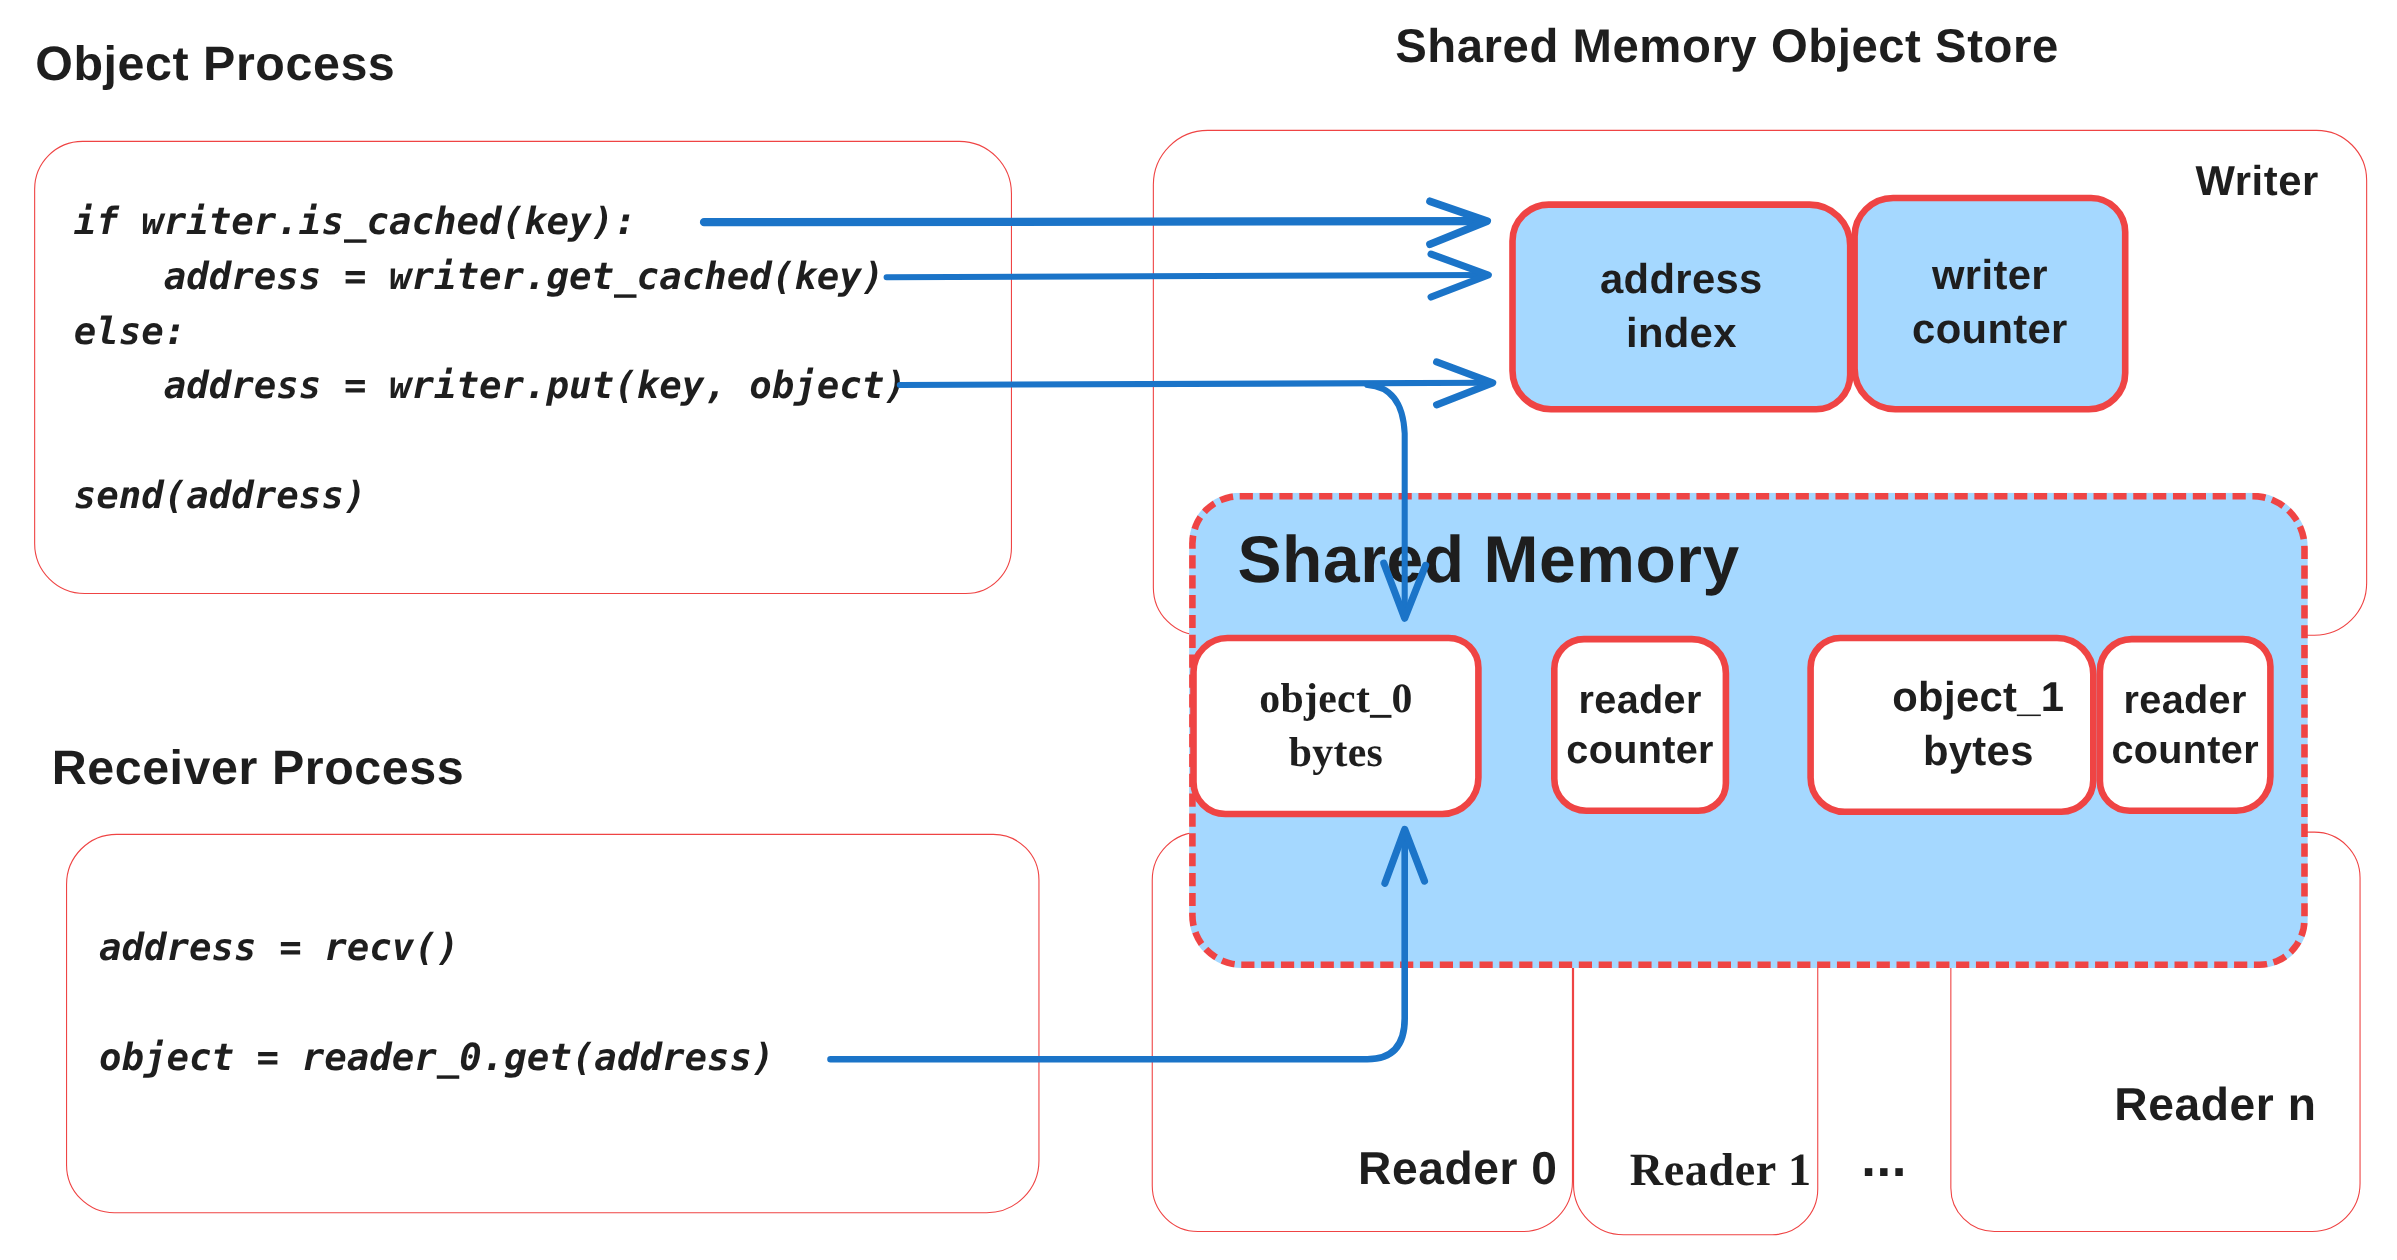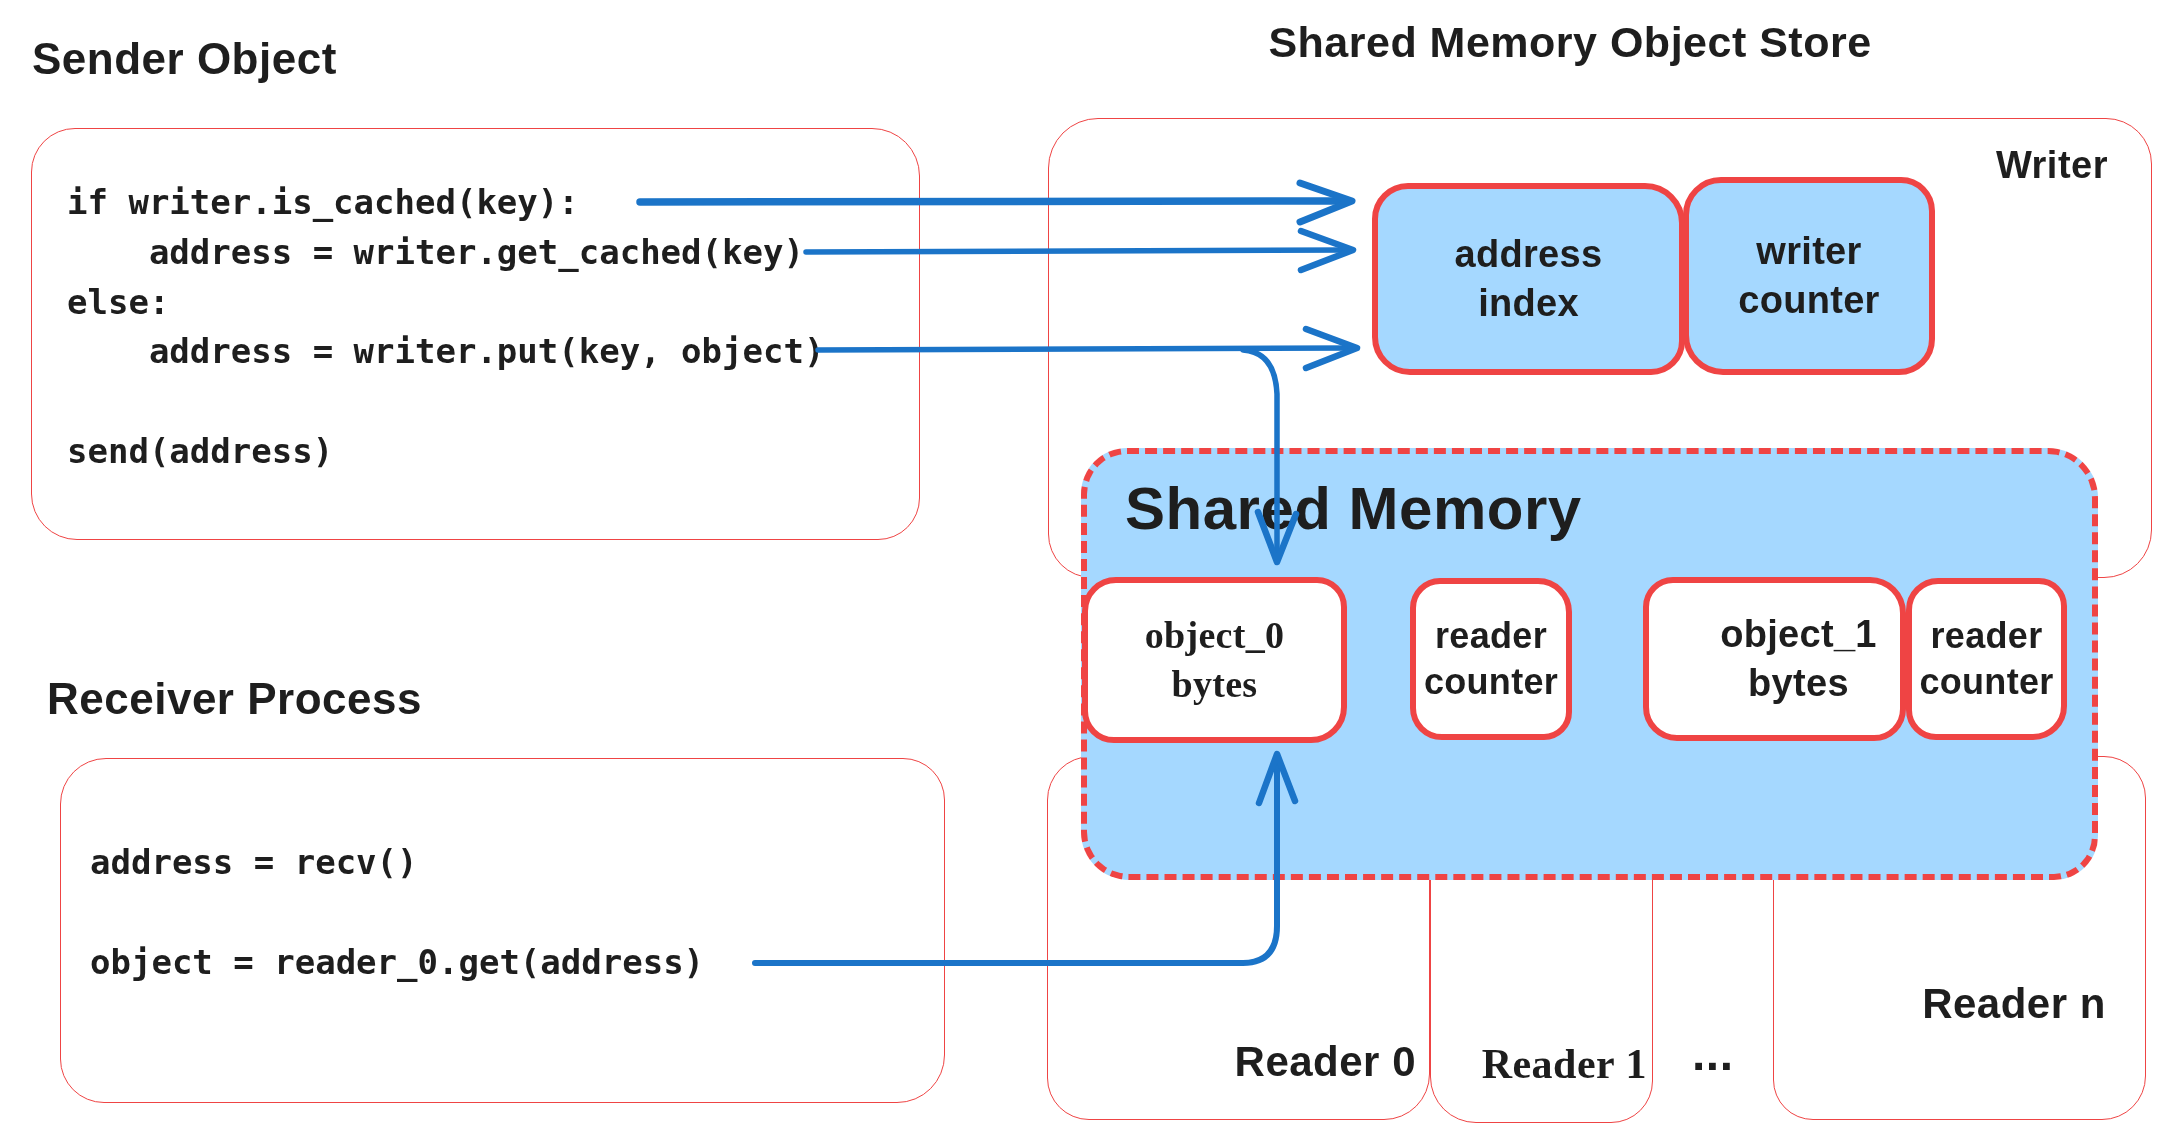--- a/index.html
+++ b/index.html
@@ -5,31 +5,31 @@
   html,body{margin:0;padding:0;background:#ffffff;}
   .canvas{position:relative;width:2179px;height:1145px;background:#ffffff;overflow:hidden;
           font-family:"Liberation Sans",sans-serif;color:#1e1e1e;}
   .lbl{position:absolute;font-weight:700;color:#1e1e1e;letter-spacing:.5px;white-space:nowrap;}
   .box{position:absolute;background:#ffffff;border:1px solid #ef4444;box-sizing:border-box;}
   .blue{background:#a5d8ff;border-width:6px;}
   .cell{display:flex;flex-direction:column;align-items:center;justify-content:center;
         font-weight:700;font-size:38px;line-height:1.29;letter-spacing:.3px;text-align:center;}
   .code{position:absolute;font-family:"DejaVu Sans Mono","Liberation Mono",monospace;
         font-weight:700;font-size:34px;color:#1e1e1e;}
-  .code-line{height:49.8px;line-height:49.8px;white-space:pre;}
+  .code-line{height:49.8px;line-height:49.8px;white-space:pre;font-style:italic;}
   .code2 .code-line{height:50px;line-height:50px;}
   svg.arrows{position:absolute;left:0;top:0;z-index:6;pointer-events:none;}
   svg.arrows path, svg.arrows polyline{fill:none;stroke:#1b74c8;stroke-linecap:round;stroke-linejoin:round;}
 </style>
 </head>
 <body>
 
 <div class="canvas">
 
-  <div class="lbl" style="left:32px;top:34px;font-size:44px;">Sender Object</div>
+  <div class="lbl" style="left:32px;top:34px;font-size:44px;">Object Process</div>
   <div class="lbl" style="left:1265px;top:18px;width:610px;text-align:center;font-size:43px;">Shared Memory Object Store</div>
   <div class="lbl" style="left:47px;top:674px;font-size:44px;">Receiver Process</div>
 
   <div class="box" style="left:31px;top:128px;width:889px;height:412px;border-radius:44px 48px 42px 46px;z-index:1;"></div>
   <div class="code" style="left:67px;top:178px;z-index:2;">
     <div class="code-line">if writer.is_cached(key):</div>
     <div class="code-line">    address = writer.get_cached(key)</div>
     <div class="code-line">else:</div>
     <div class="code-line">    address = writer.put(key, object)</div>
     <div class="code-line"></div>

